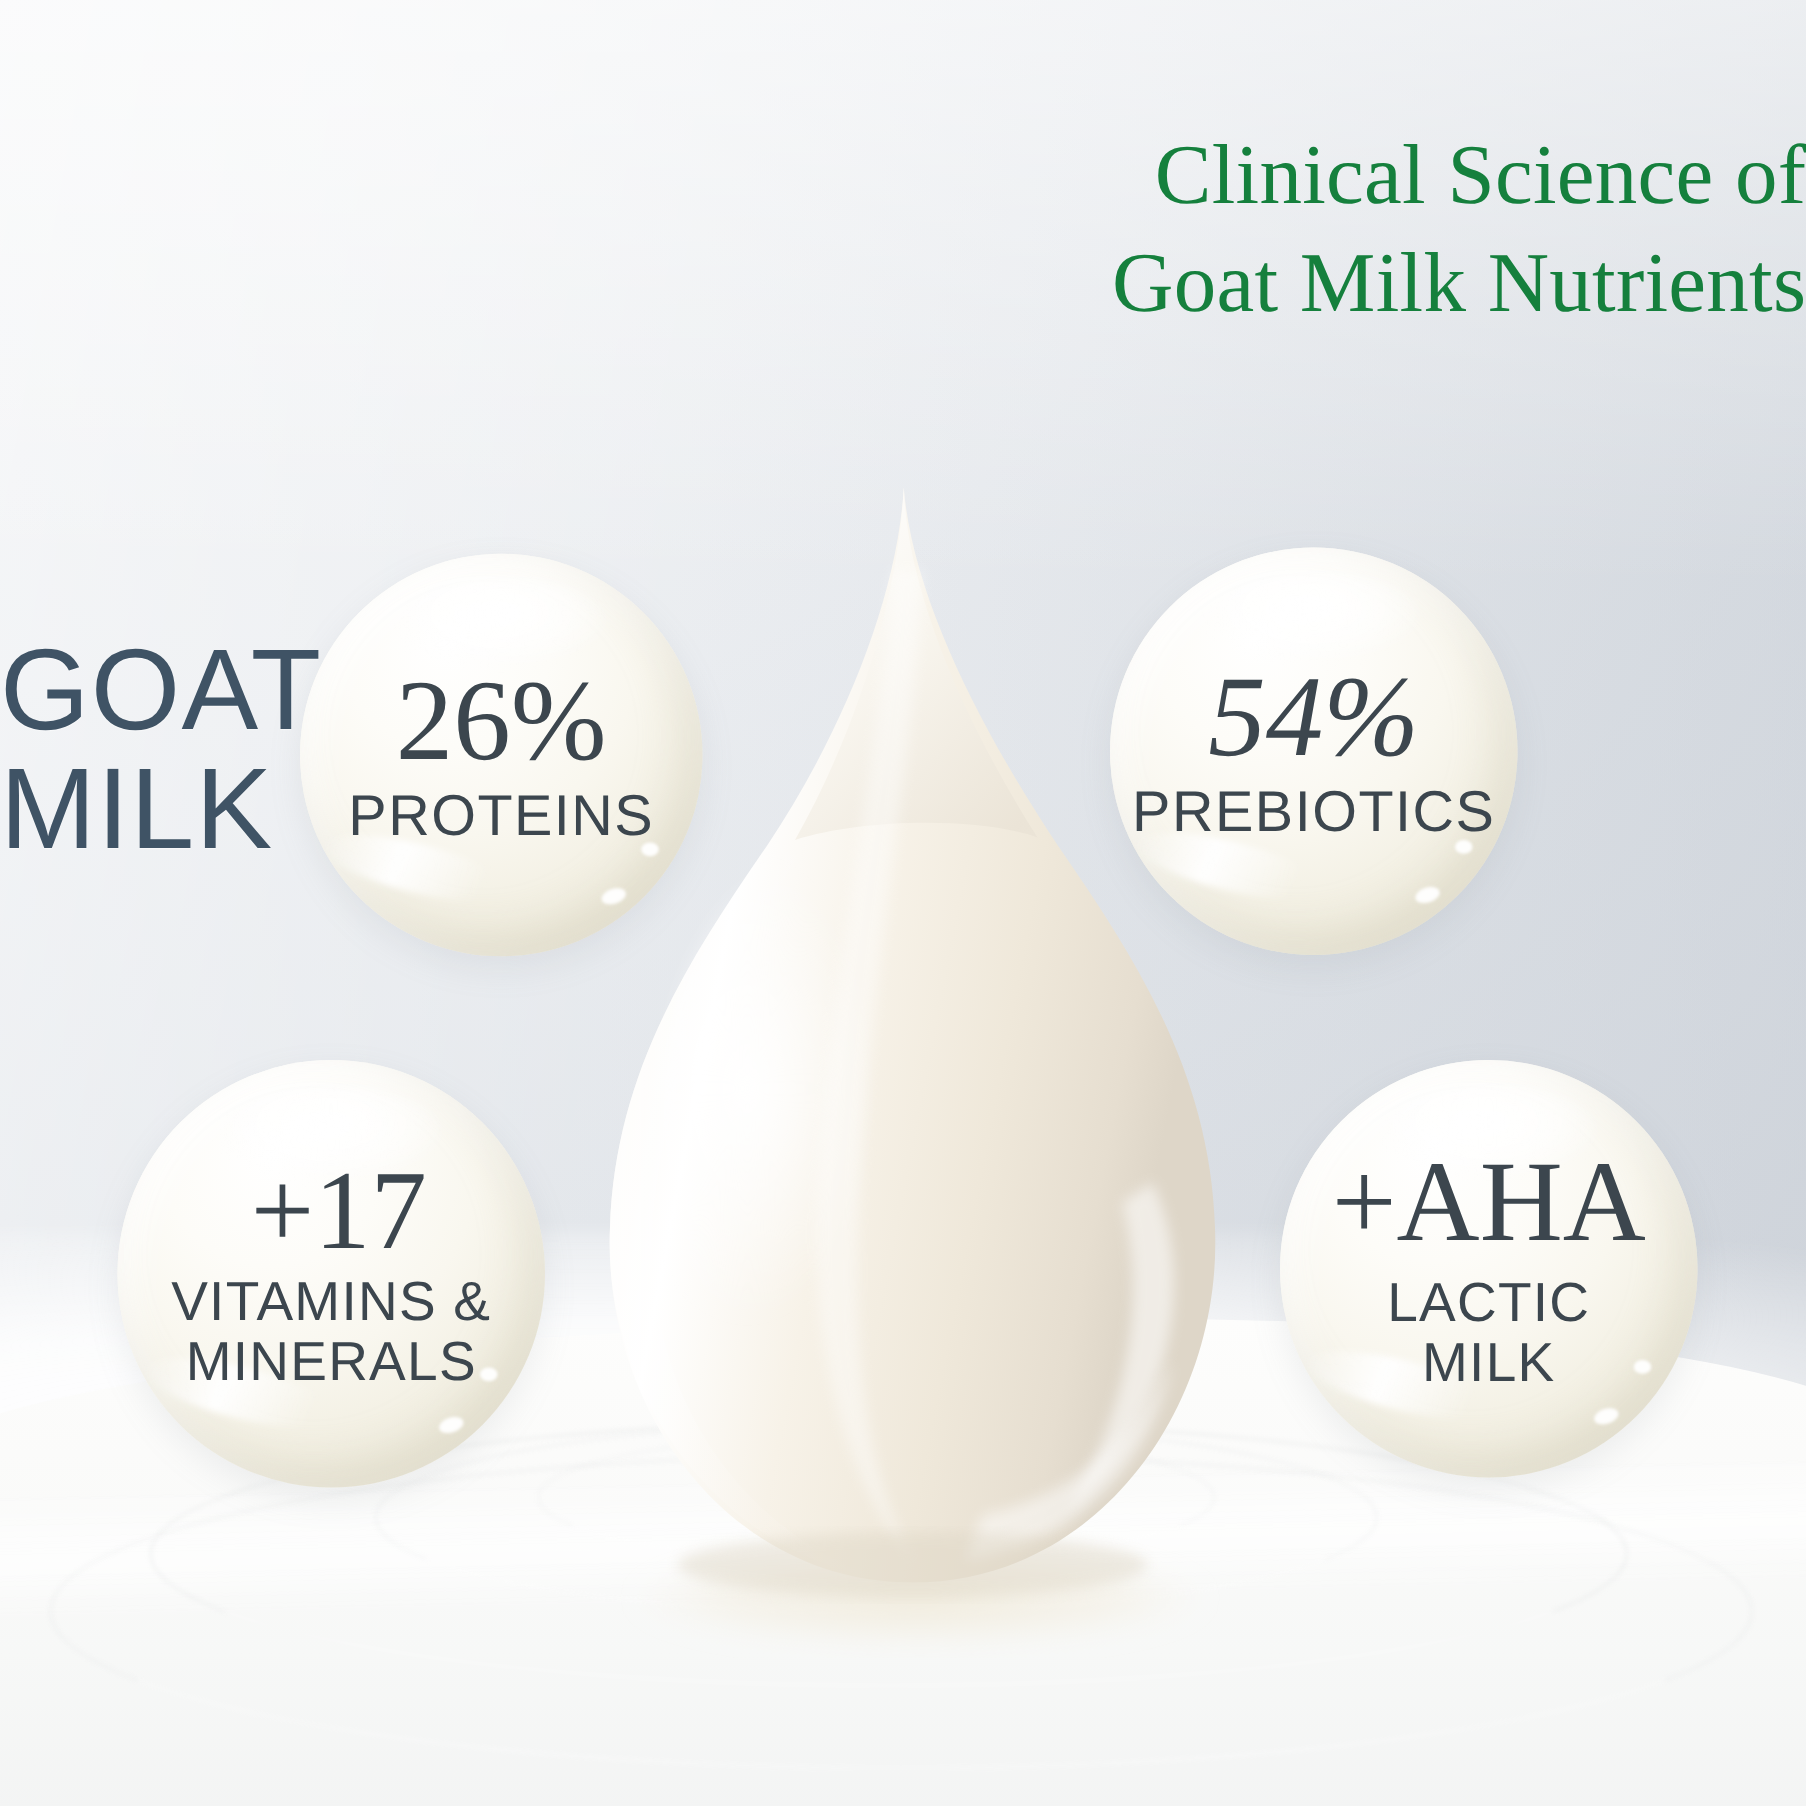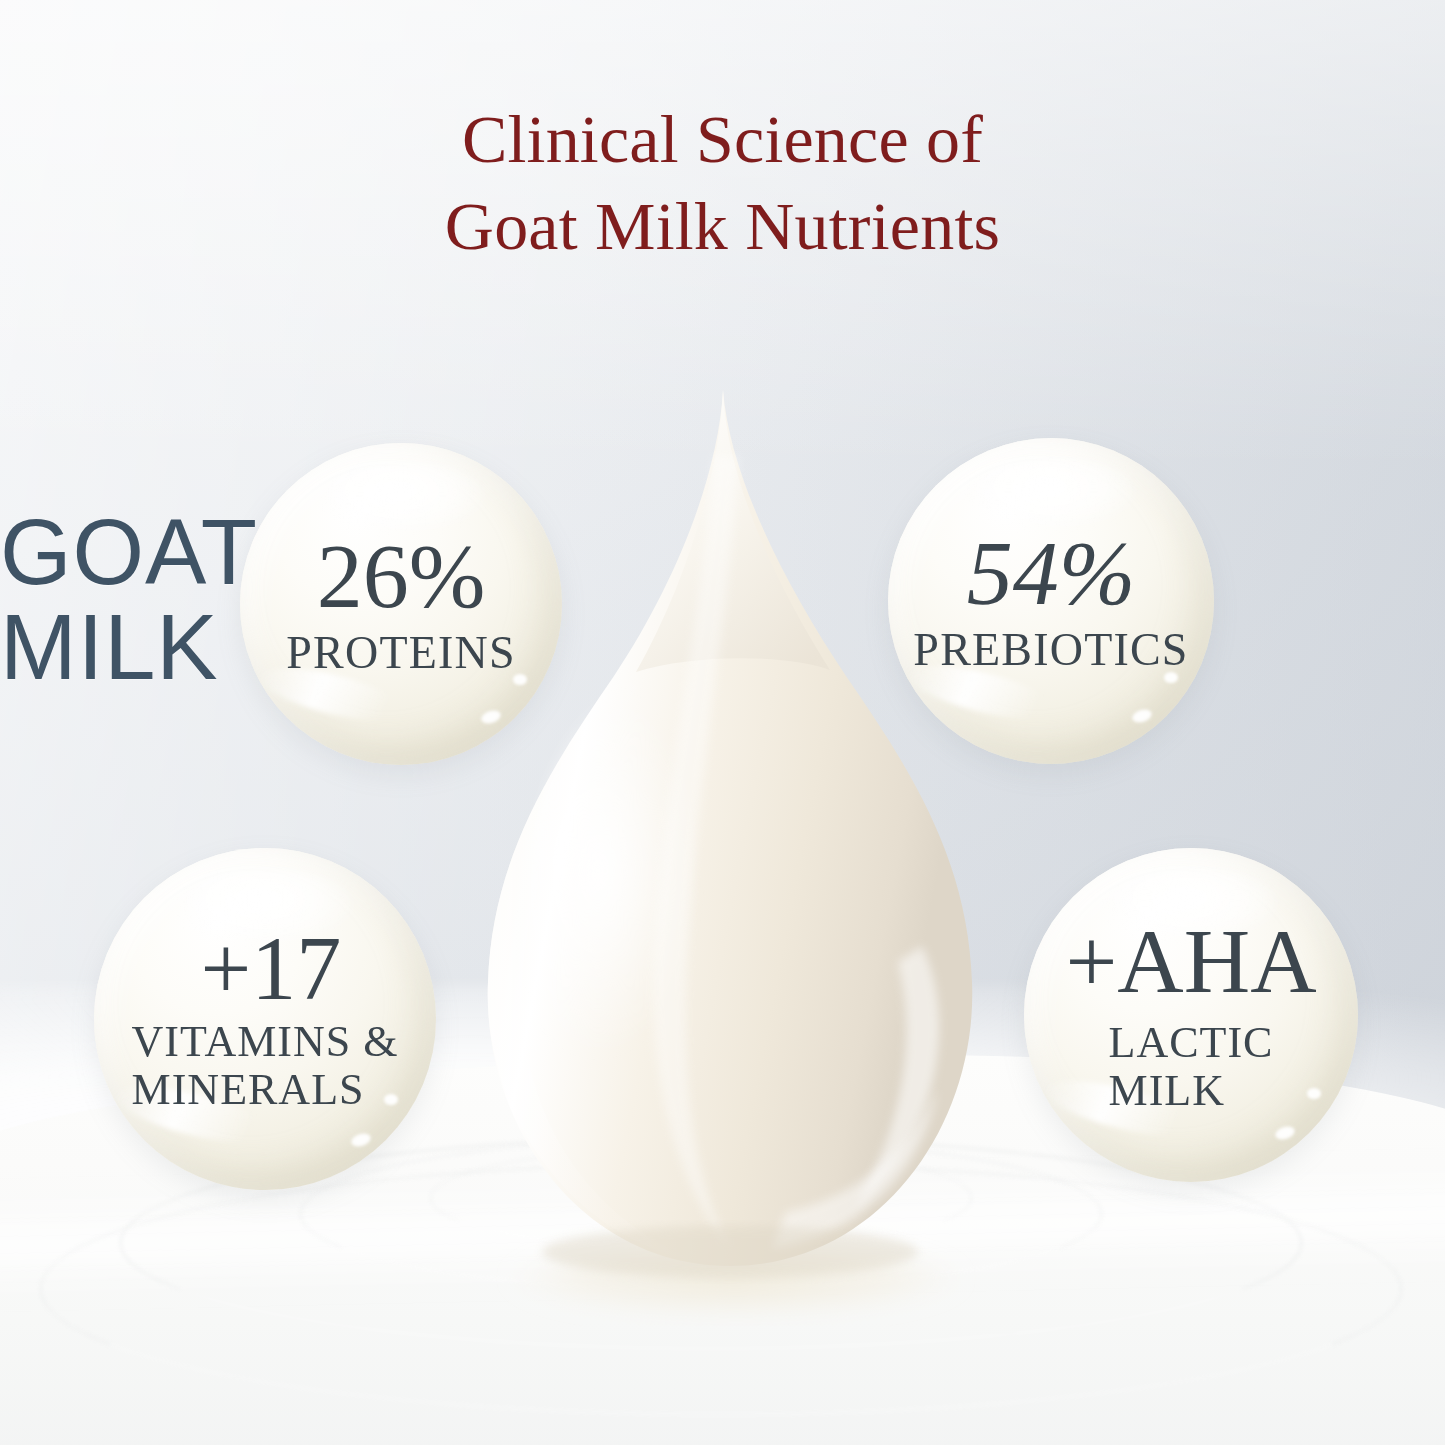--- a/index.html
+++ b/index.html
@@ -72,25 +72,25 @@
     background: linear-gradient(180deg, rgba(255,255,255,0.0), rgba(255,255,255,0.9) 50%, rgba(255,255,255,0.0));
     filter: blur(12px);
     transform: rotate(-1.2deg);
   }
 
   
   .heading {
     position: absolute;
     left: 0; right: 0;
     top: 96px;
-    text-align: center;
+    text-align: right;
     font-family: "Liberation Serif", "DejaVu Serif", serif;
     font-size: 68px;
     line-height: 1.28;
-    color: #7f1d1d;
+    color: #15803d;
     letter-spacing: 0.2px;
     white-space: pre-line;
     z-index: 8;
   }
 
   
   .droplet-wrap {
     position: absolute;
     left: 486px;
     top: 386px;
@@ -169,23 +169,24 @@
 
   .b-num {
     position: relative;
     font-family: "Liberation Serif", "DejaVu Serif", serif;
     color: #3c464e;
     line-height: 1;
     z-index: 2;
   }
   .b-sub {
     position: relative;
-    font-family: Liberation Serif, serif;
+    font-family: Liberation Sans, sans-serif;
     color: #3c464e;
     line-height: 1.08;
+    text-align: center;
     white-space: pre-line;
     z-index: 2;
   }
 
   
   #bubble-proteins   { left: 240px;  top: 443px;  width: 322px; height: 322px; }
   #bubble-prebiotics { left: 888px;  top: 438px;  width: 326px; height: 326px; }
   #bubble-vitamins   { left: 94px;   top: 848px;  width: 342px; height: 342px; }
   #bubble-aha        { left: 1024px; top: 848px;  width: 334px; height: 334px; }
 

